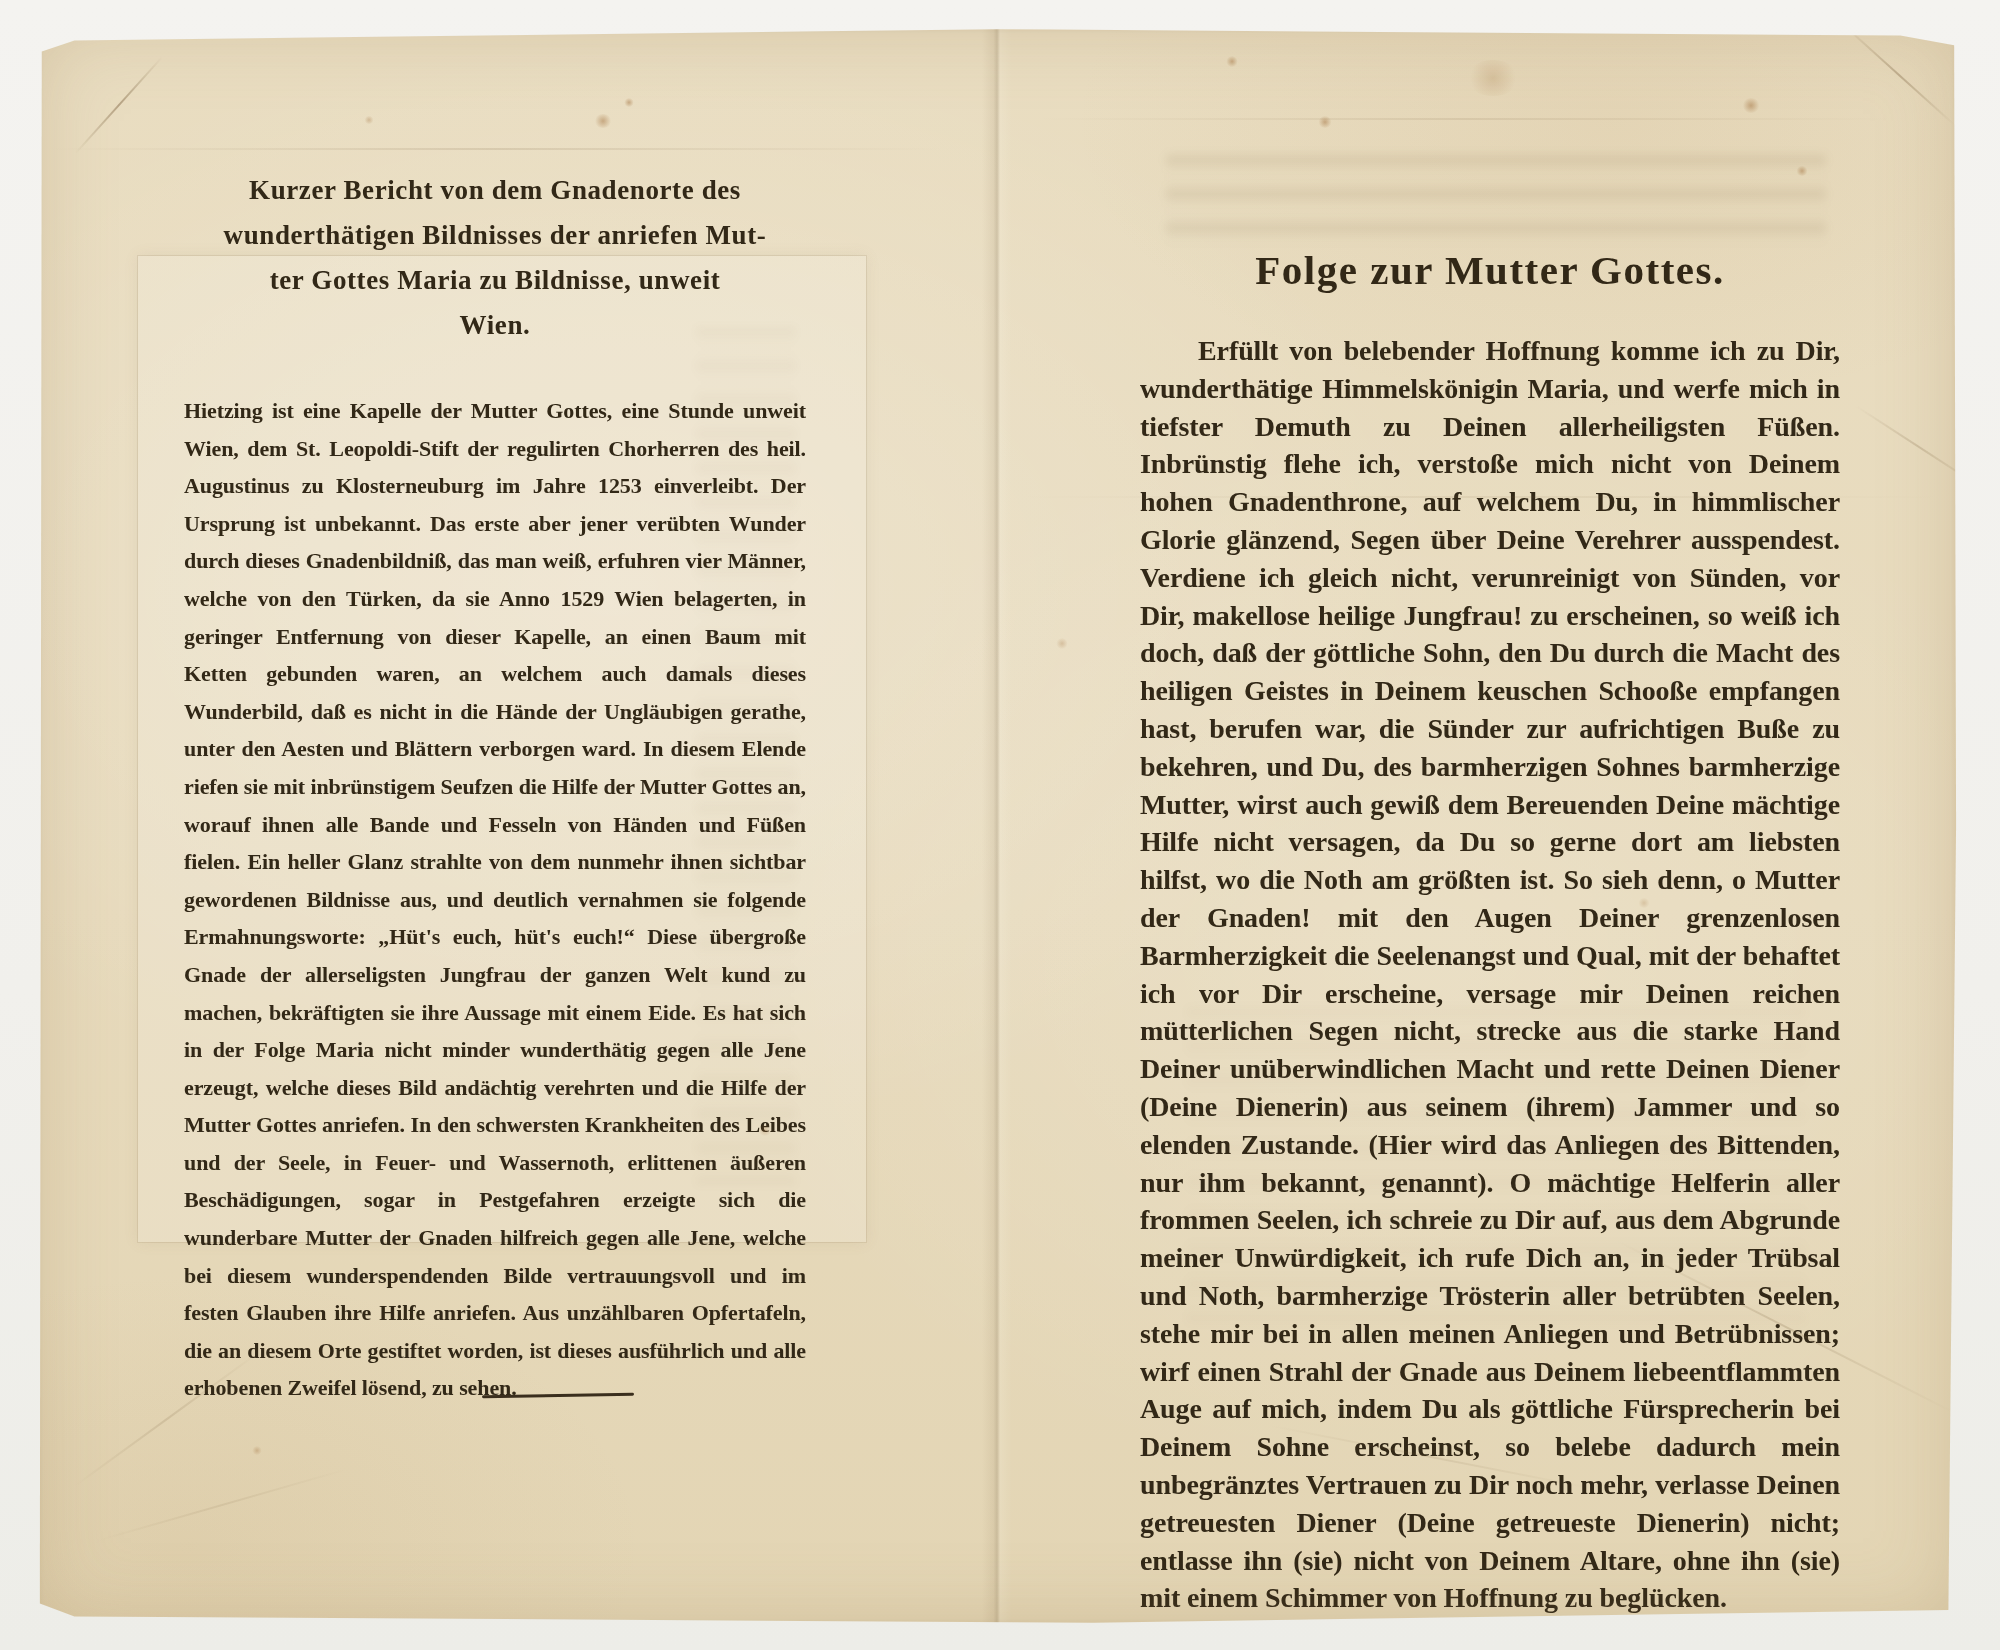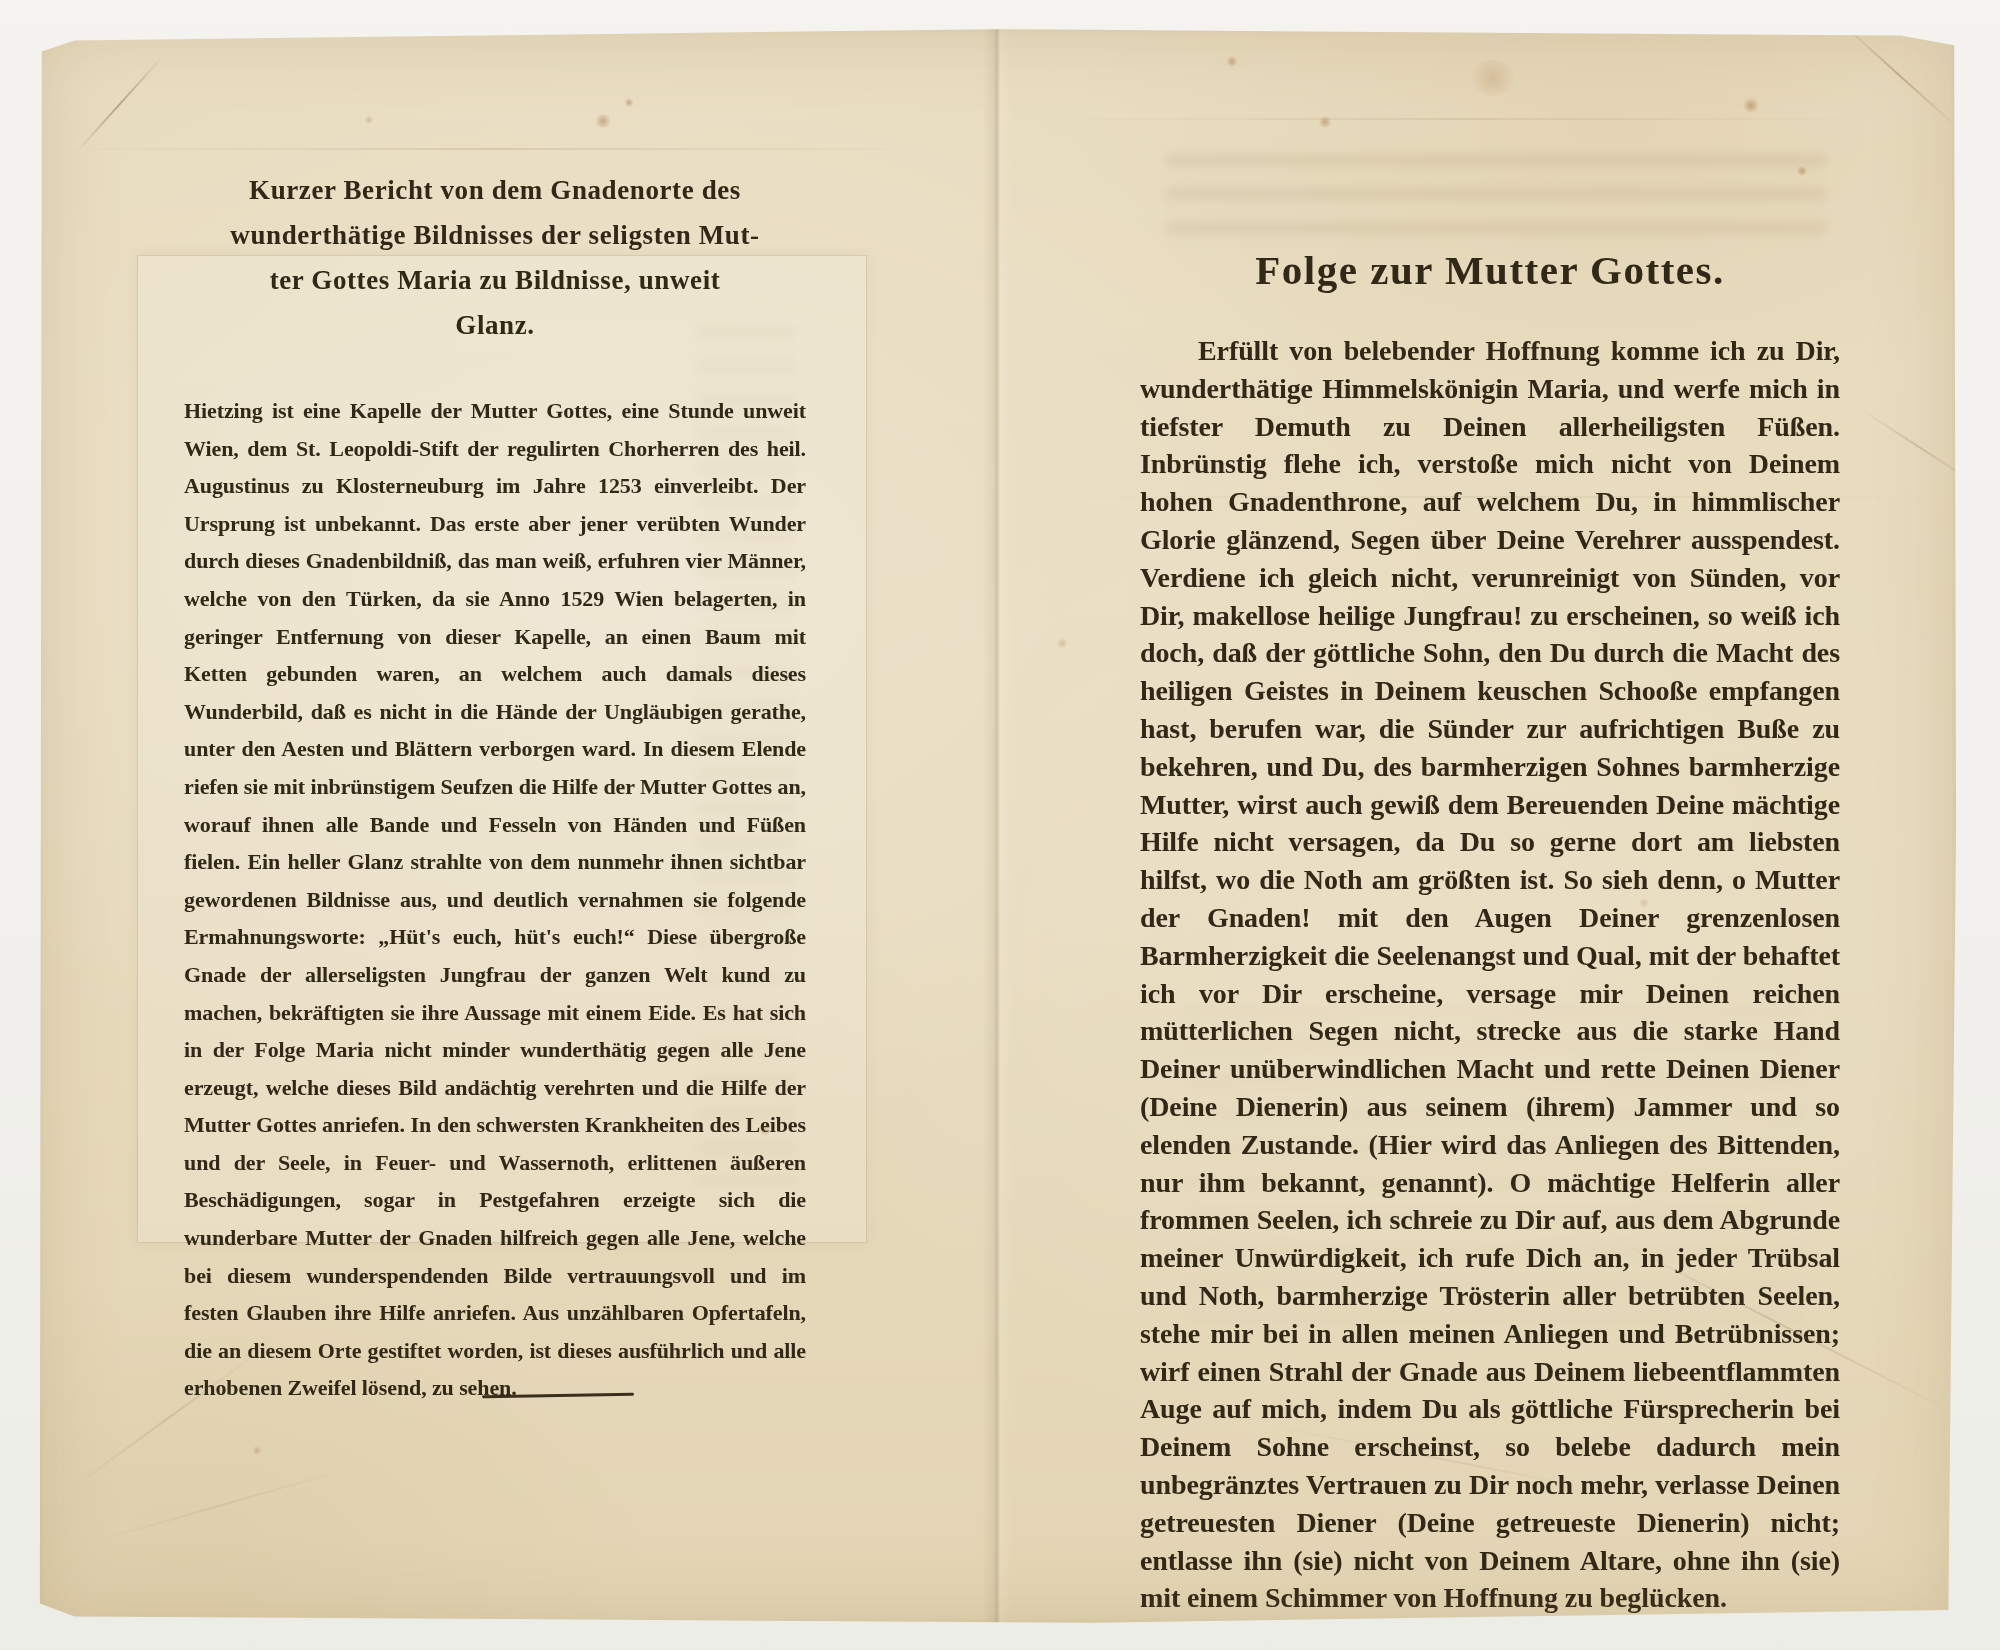--- a/index.html
+++ b/index.html
@@ -107,23 +107,23 @@
   <div class="paper">
 
     <div class="label-rect"></div>
 
     <div class="ghost g-top-right"></div>
     <div class="ghost g-left-band"></div>
     <div class="ghost g-right-mid"></div>
 
     <div class="left-title ink">
       <span>Kurzer Bericht von dem Gnadenorte des</span>
-      <span>wunderthätige Bildnisses der seligsten Mut-</span>
+      <span>wunderthätigen Bildnisses der anriefen Mut-</span>
       <span>ter Gottes Maria zu Bildnisse, unweit</span>
-      <span>Glanz.</span>
+      <span>Wien.</span>
     </div>
 
     <div class="left-body ink">Hietzing ist eine Kapelle der Mutter Gottes, eine Stunde unweit Wien, dem St. Leopoldi-Stift der regulirten Chorherren des heil. Augustinus zu Klosterneuburg im Jahre 1253 einverleibt. Der Ursprung ist unbekannt. Das erste aber jener verübten Wunder durch dieses Gnadenbildniß, das man weiß, erfuhren vier Männer, welche von den Türken, da sie Anno 1529 Wien belagerten, in geringer Entfernung von dieser Kapelle, an einen Baum mit Ketten gebunden waren, an welchem auch damals dieses Wunderbild, daß es nicht in die Hände der Ungläubigen gerathe, unter den Aesten und Blättern verborgen ward. In diesem Elende riefen sie mit inbrünstigem Seufzen die Hilfe der Mutter Gottes an, worauf ihnen alle Bande und Fesseln von Händen und Füßen fielen. Ein heller Glanz strahlte von dem nunmehr ihnen sichtbar gewordenen Bildnisse aus, und deutlich vernahmen sie folgende Ermahnungsworte: „Hüt's euch, hüt's euch!“ Diese übergroße Gnade der allerseligsten Jungfrau der ganzen Welt kund zu machen, bekräftigten sie ihre Aussage mit einem Eide. Es hat sich in der Folge Maria nicht minder wunderthätig gegen alle Jene erzeugt, welche dieses Bild andächtig verehrten und die Hilfe der Mutter Gottes anriefen. In den schwersten Krankheiten des Leibes und der Seele, in Feuer- und Wassernoth, erlittenen äußeren Beschädigungen, sogar in Pestgefahren erzeigte sich die wunderbare Mutter der Gnaden hilfreich gegen alle Jene, welche bei diesem wunderspendenden Bilde vertrauungsvoll und im festen Glauben ihre Hilfe anriefen. Aus unzählbaren Opfertafeln, die an diesem Orte gestiftet worden, ist dieses ausführlich und alle erhobenen Zweifel lösend, zu sehen.</div>
 
     <div class="left-rule"></div>
 
     <div class="right-heading ink">Folge zur Mutter Gottes.</div>
 
     <div class="right-body ink">Erfüllt von belebender Hoffnung komme ich zu Dir, wunderthätige Himmelskönigin Maria, und werfe mich in tiefster Demuth zu Deinen allerheiligsten Füßen. Inbrünstig flehe ich, verstoße mich nicht von Deinem hohen Gnadenthrone, auf welchem Du, in himmlischer Glorie glänzend, Segen über Deine Verehrer ausspendest. Verdiene ich gleich nicht, verunreinigt von Sünden, vor Dir, makellose heilige Jungfrau! zu erscheinen, so weiß ich doch, daß der göttliche Sohn, den Du durch die Macht des heiligen Geistes in Deinem keuschen Schooße empfangen hast, berufen war, die Sünder zur aufrichtigen Buße zu bekehren, und Du, des barmherzigen Sohnes barmherzige Mutter, wirst auch gewiß dem Bereuenden Deine mächtige Hilfe nicht versagen, da Du so gerne dort am liebsten hilfst, wo die Noth am größten ist. So sieh denn, o Mutter der Gnaden! mit den Augen Deiner grenzenlosen Barmherzigkeit die Seelenangst und Qual, mit der behaftet ich vor Dir erscheine, versage mir Deinen reichen mütterlichen Segen nicht, strecke aus die starke Hand Deiner unüberwindlichen Macht und rette Deinen Diener (Deine Dienerin) aus seinem (ihrem) Jammer und so elenden Zustande. (Hier wird das Anliegen des Bittenden, nur ihm bekannt, genannt). O mächtige Helferin aller frommen Seelen, ich schreie zu Dir auf, aus dem Abgrunde meiner Unwürdigkeit, ich rufe Dich an, in jeder Trübsal und Noth, barmherzige Trösterin aller betrübten Seelen, stehe mir bei in allen meinen Anliegen und Betrübnissen; wirf einen Strahl der Gnade aus Deinem liebeentflammten Auge auf mich, indem Du als göttliche Fürsprecherin bei Deinem Sohne erscheinst, so belebe dadurch mein unbegränztes Vertrauen zu Dir noch mehr, verlasse Deinen getreuesten Diener (Deine getreueste Dienerin) nicht; entlasse ihn (sie) nicht von Deinem Altare, ohne ihn (sie) mit einem Schimmer von Hoffnung zu beglücken.</div>
 

